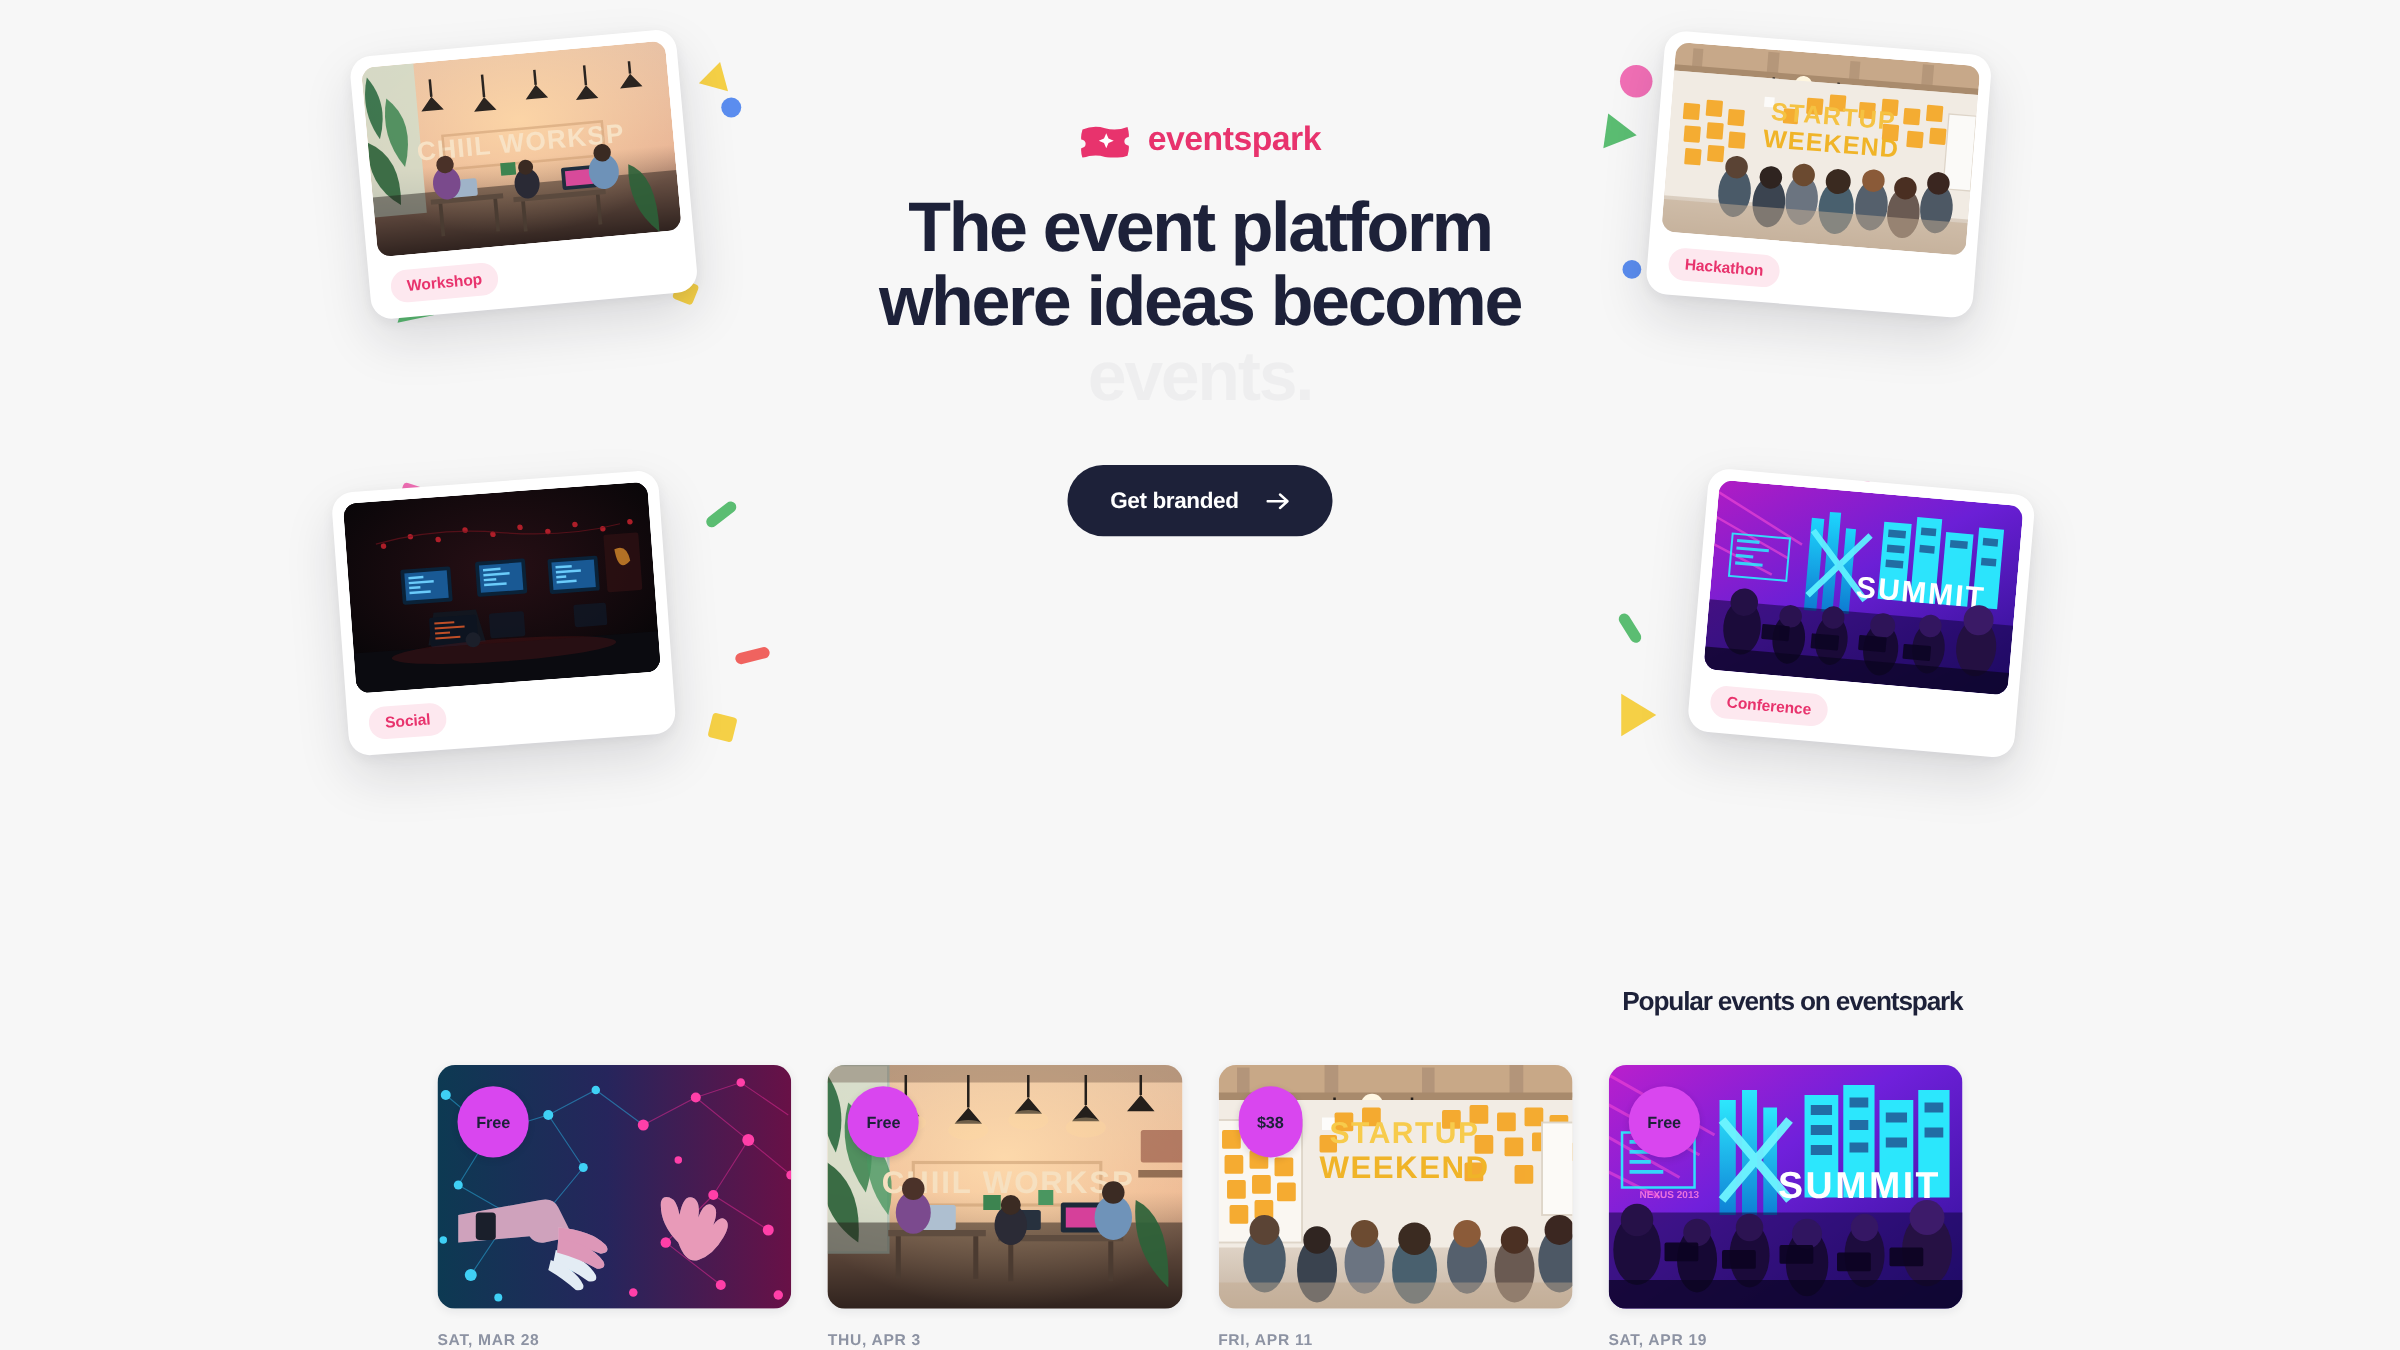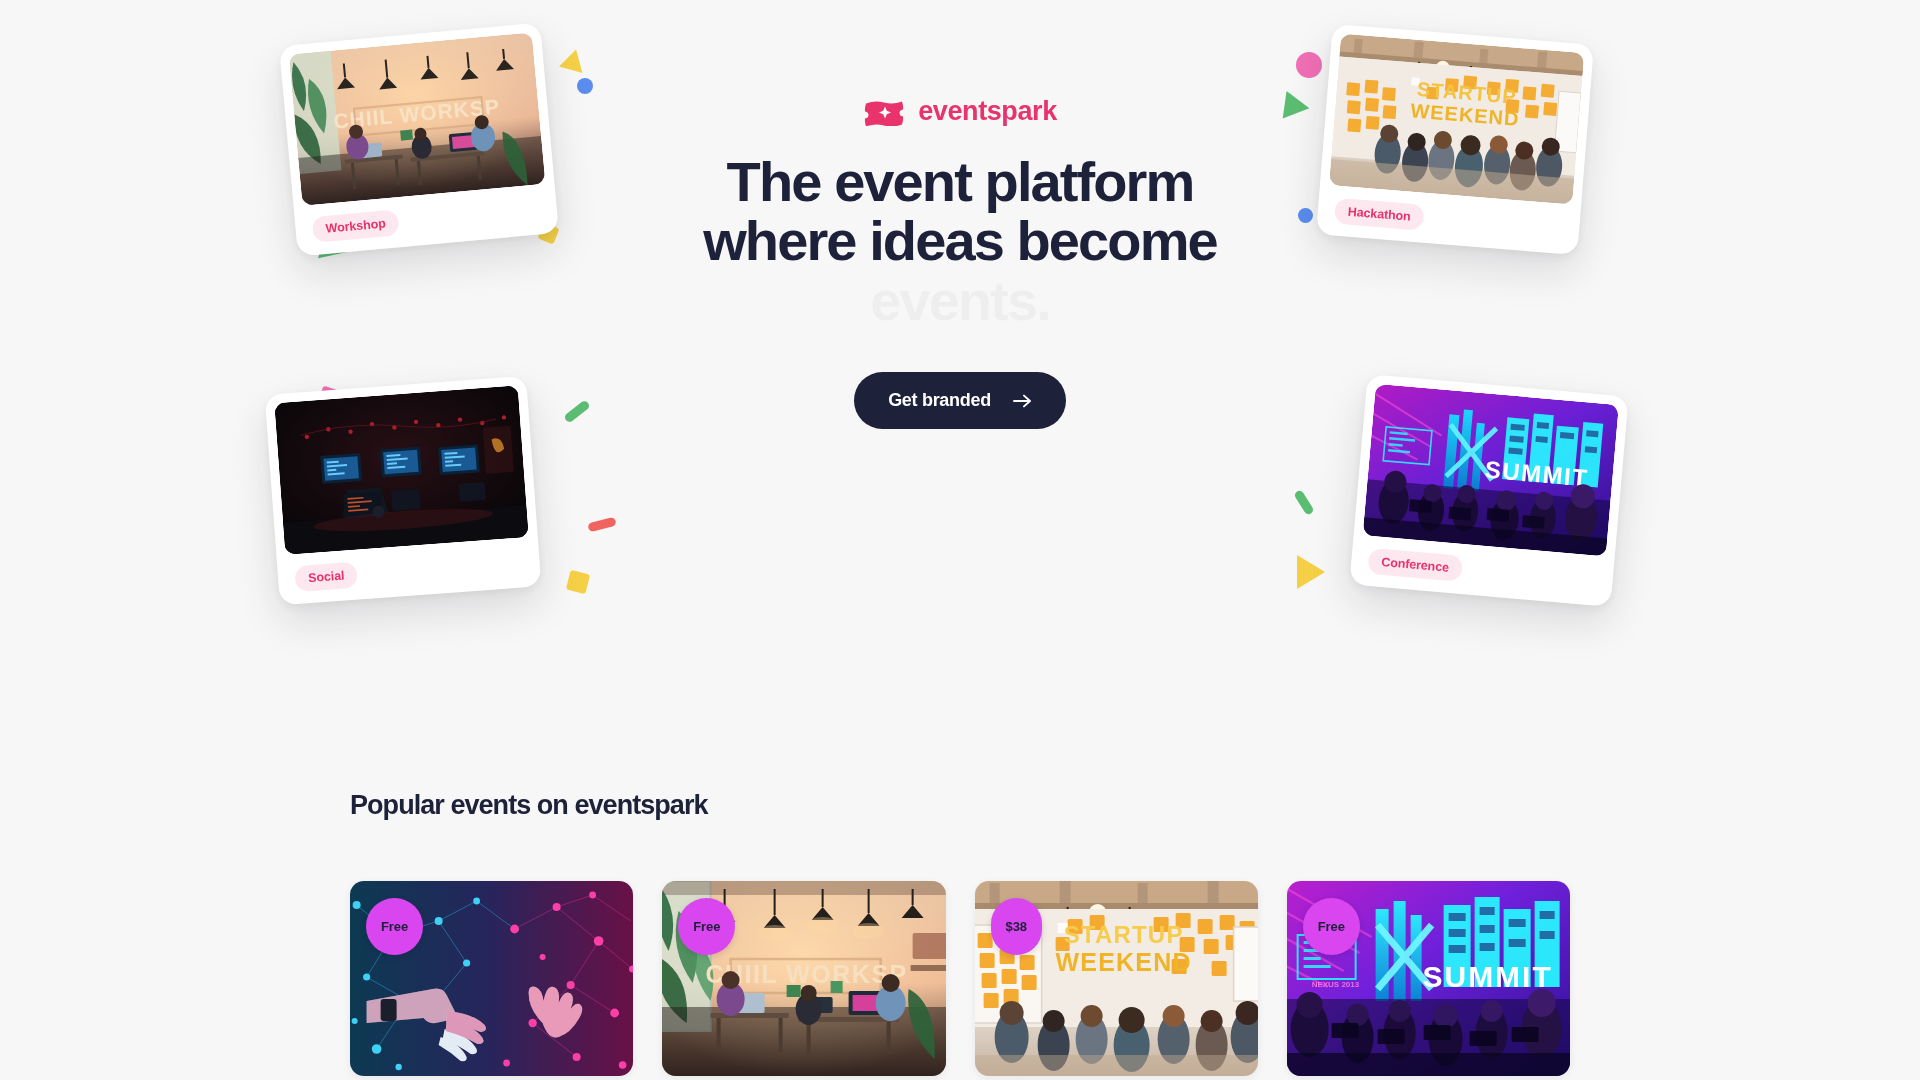--- a/index.html
+++ b/index.html
@@ -142,25 +142,26 @@
   
   .popular {
     position: relative;
     width: 1920px;
     padding: 45px 0 0 0;
     background: #f7f7f7;
   }
   .container { width: 1220px; margin: 0 auto; }
 
   .section-title {
-    font-size: 27px;
+    font-size: 21px;
     font-weight: 800;
     color: #1d2139;
     letter-spacing: -0.95px;
-    margin-bottom: 60px;
+    margin-bottom: 38px;
+    text-align: right;
   }
 
   .event-grid {
     display: grid;
     grid-template-columns: repeat(4, 1fr);
     gap: 29px;
   }
 
   .event-card { position: relative; }
 

